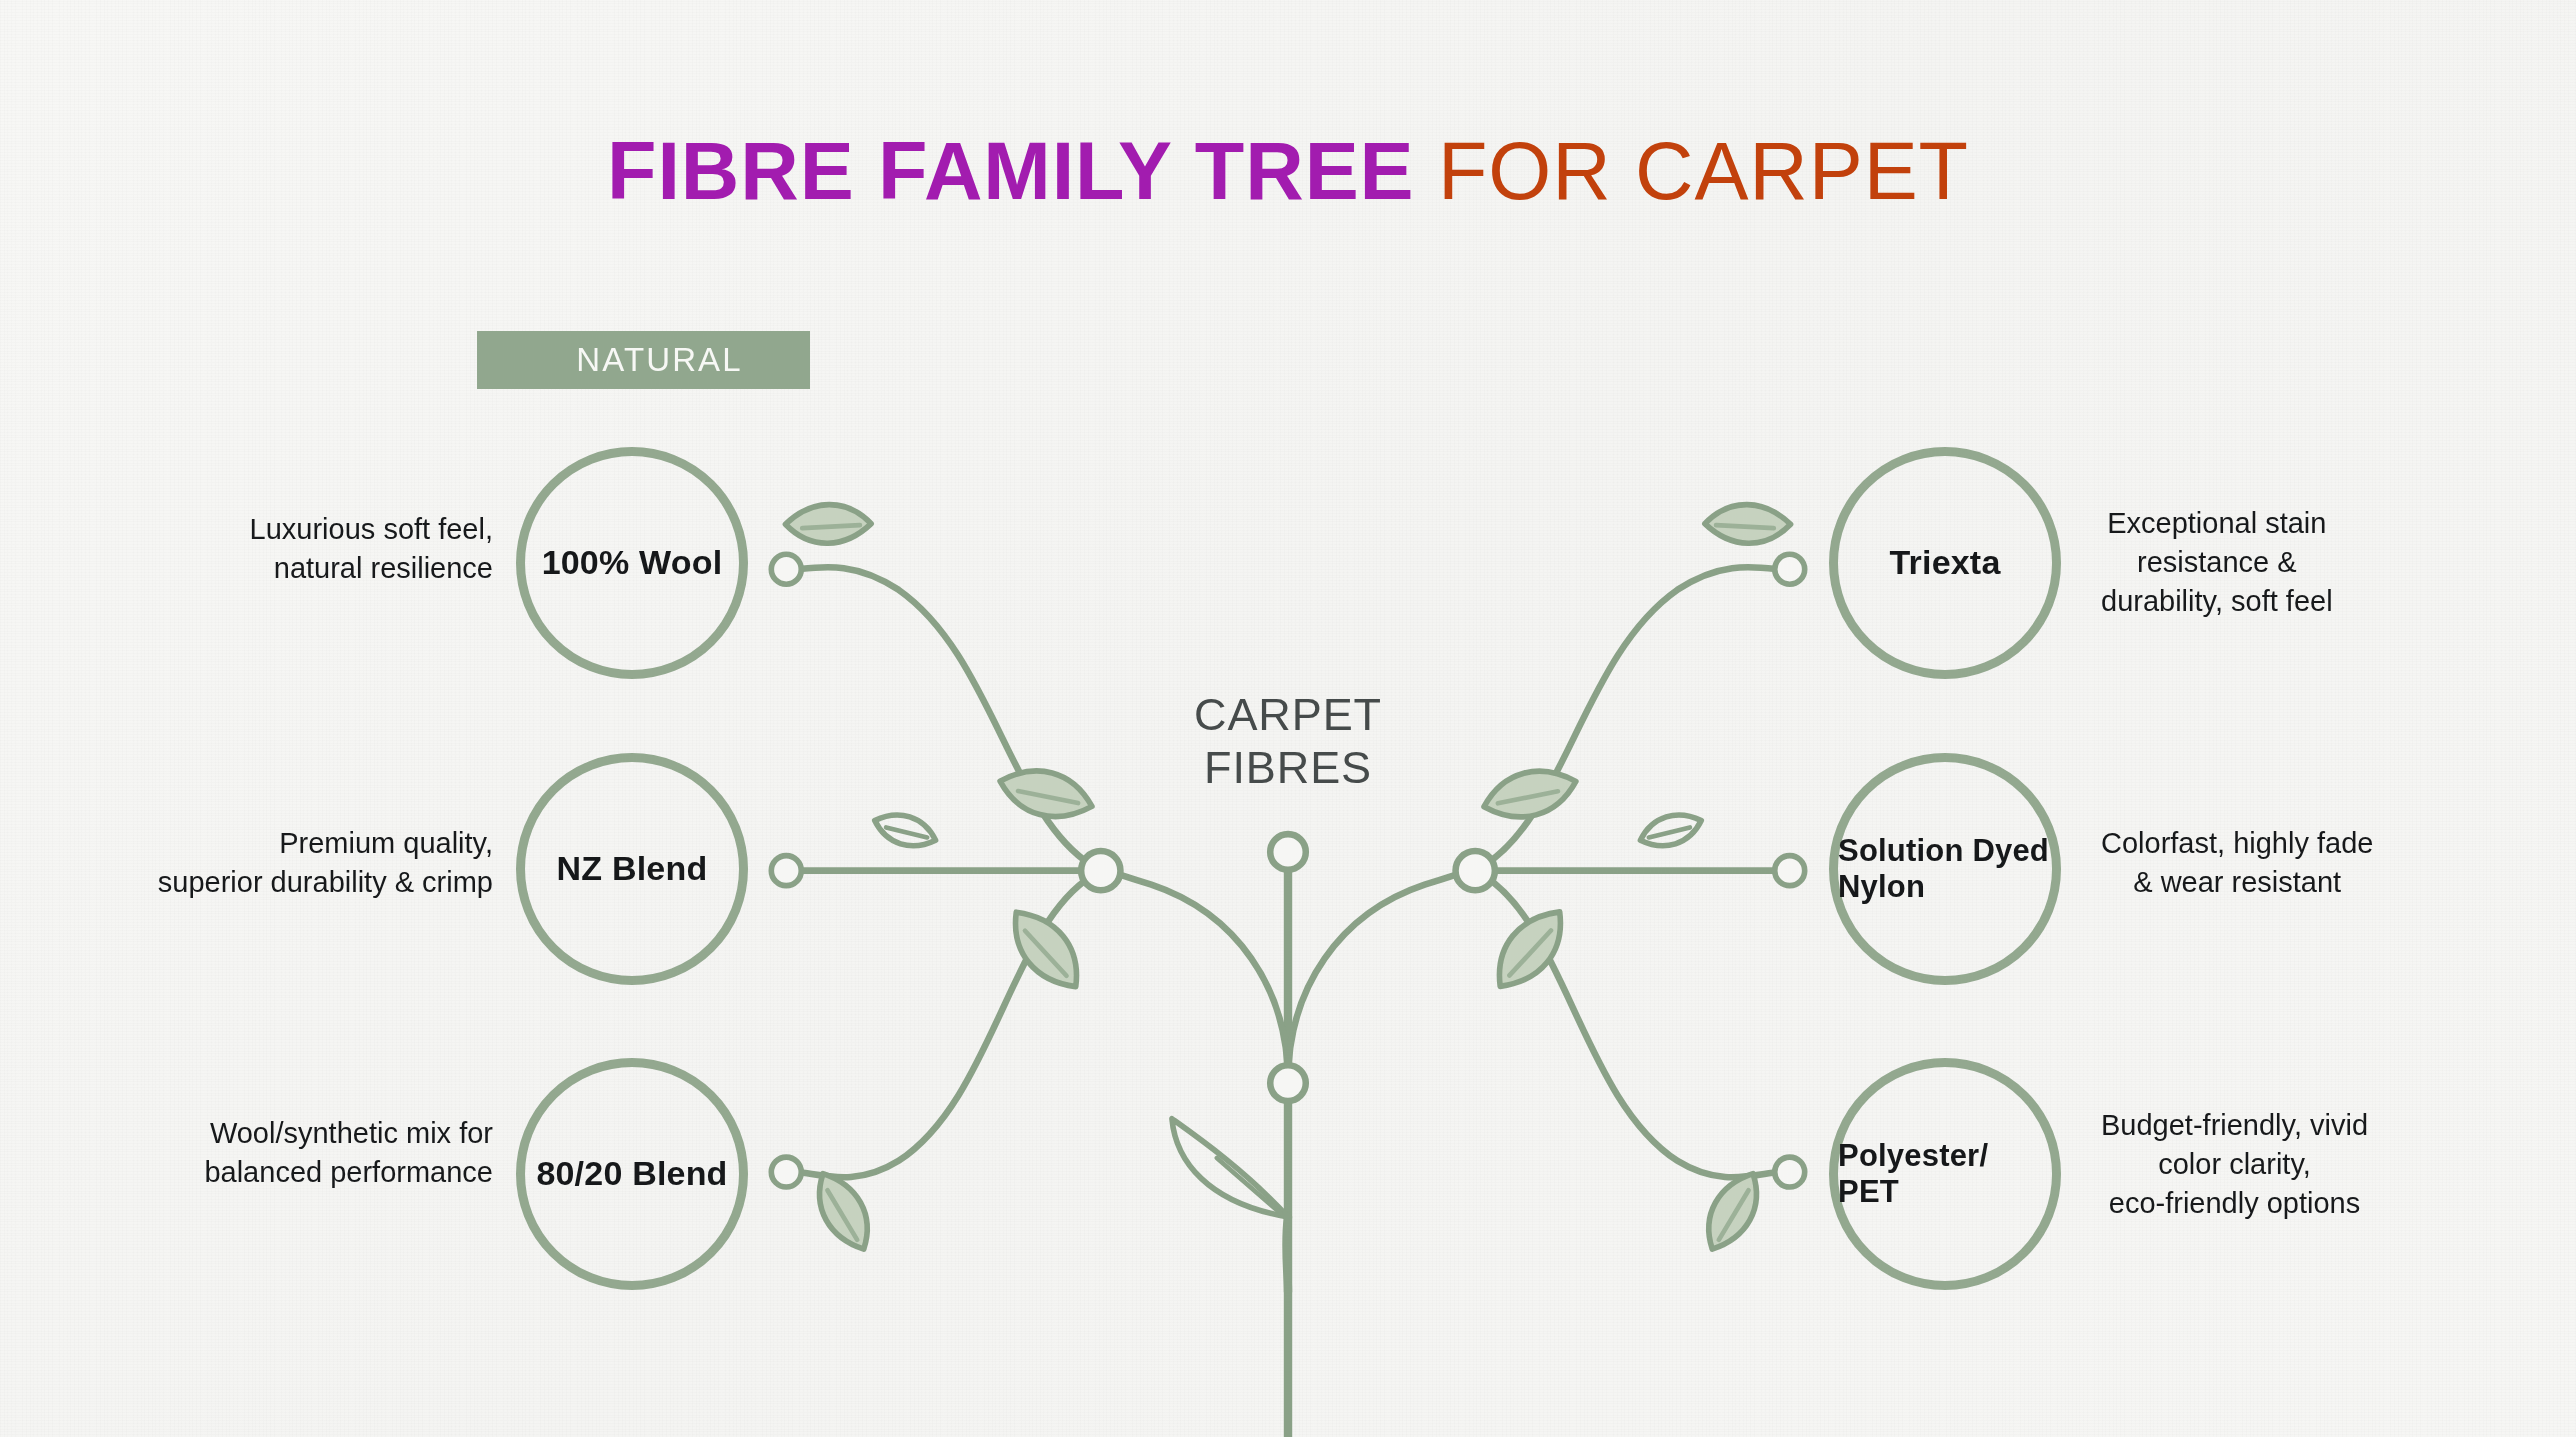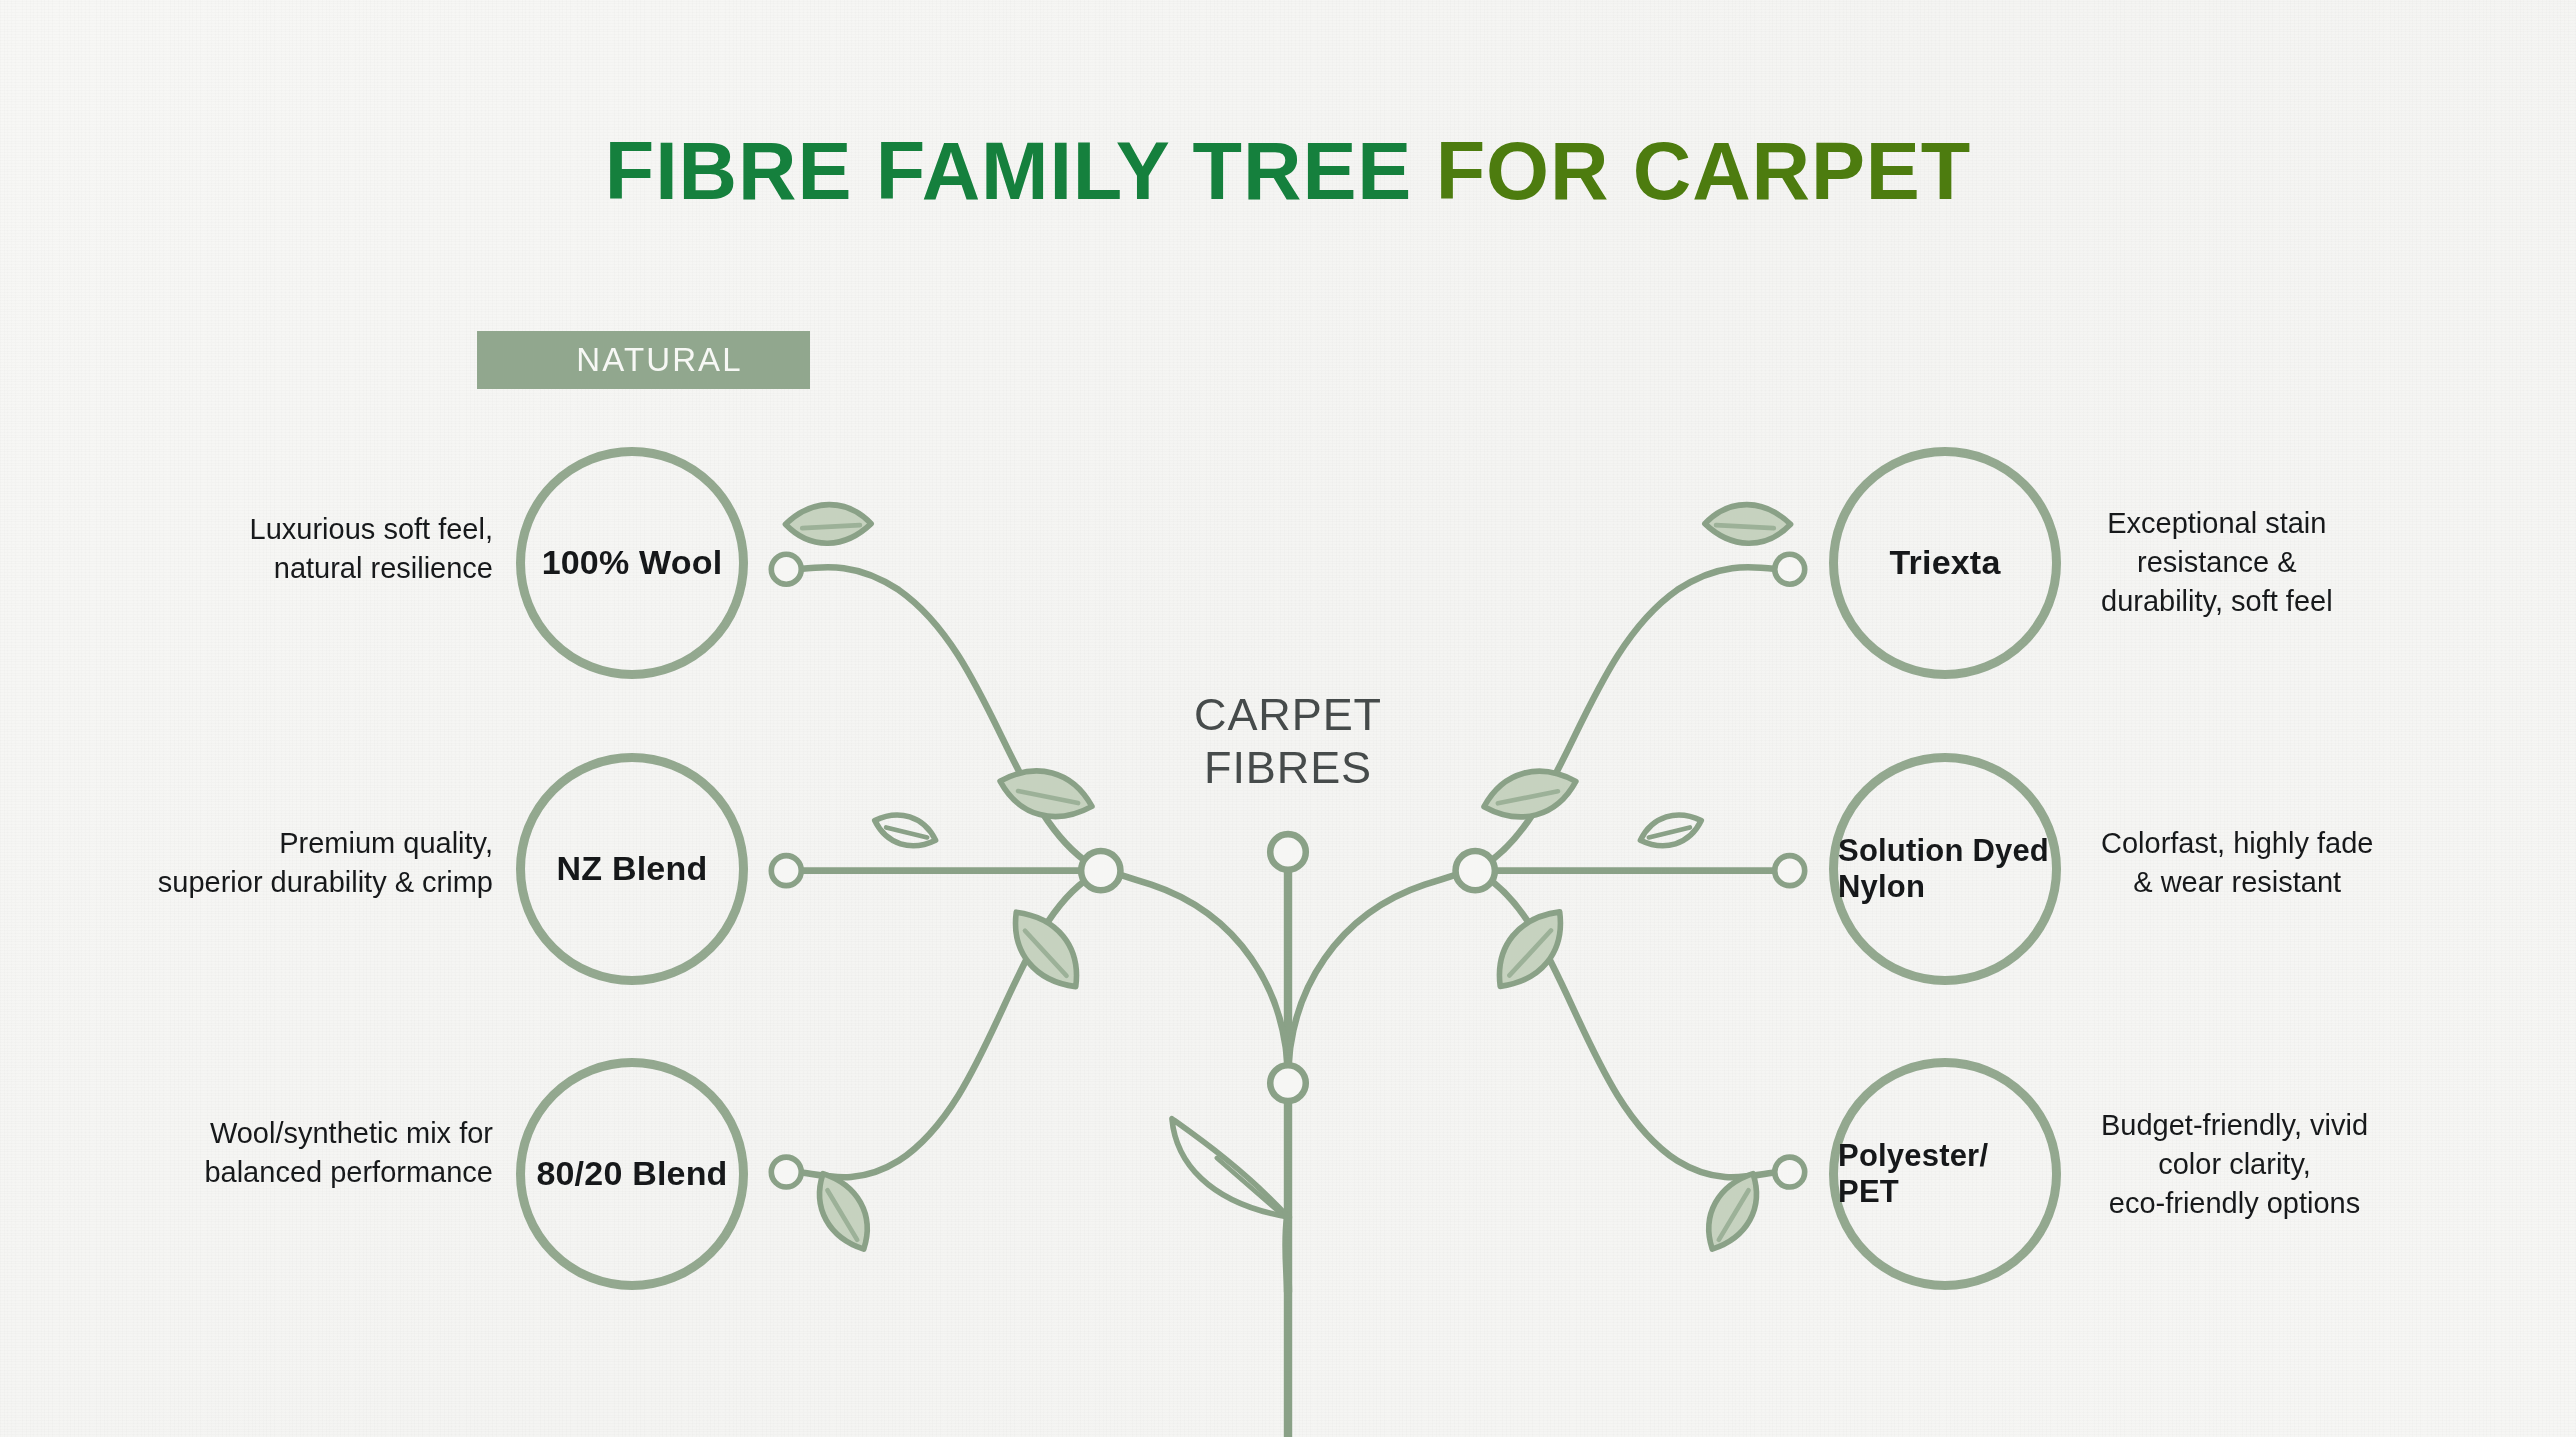--- a/index.html
+++ b/index.html
@@ -24,22 +24,22 @@
   
   #title{
     position:absolute; top:131px; left:0; width:100%;
     text-align:center;
     white-space:nowrap;
     font-size:81px;
     letter-spacing:0.9px;
     color:#3c4241;
     line-height:1;
   }
-  #title .t-strong{ font-weight:600; color:#15803d;text-align:right; }
-  #title .t-light{ font-weight:700; color:#4d7c0f; }
+  #title .t-strong{ font-weight:600; color:#a21caf;text-align:right; }
+  #title .t-light{ font-weight:400; color:#c2410c; }
 
   
   .cat-badge{
     position:absolute;
     height:58px;
     display:flex; align-items:center; justify-content:center;
     background:#91a78e;
     color:#f7f8f5;
     font-size:33px;
     font-weight:400;

